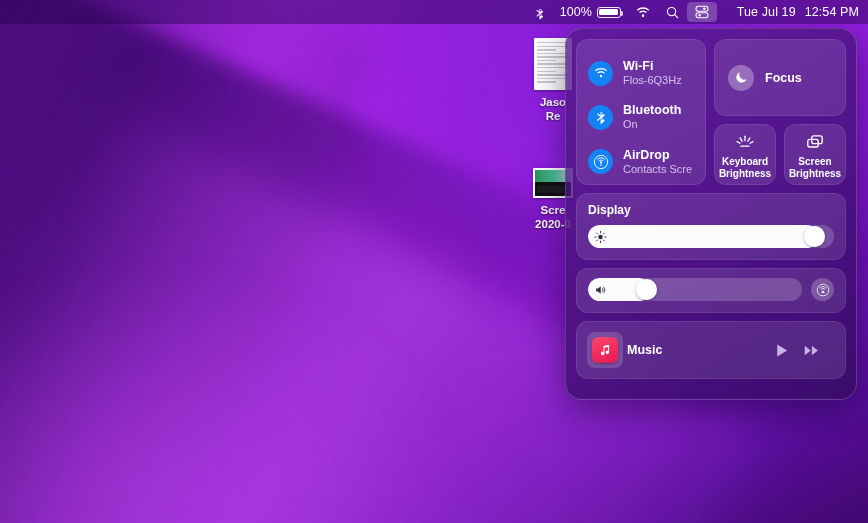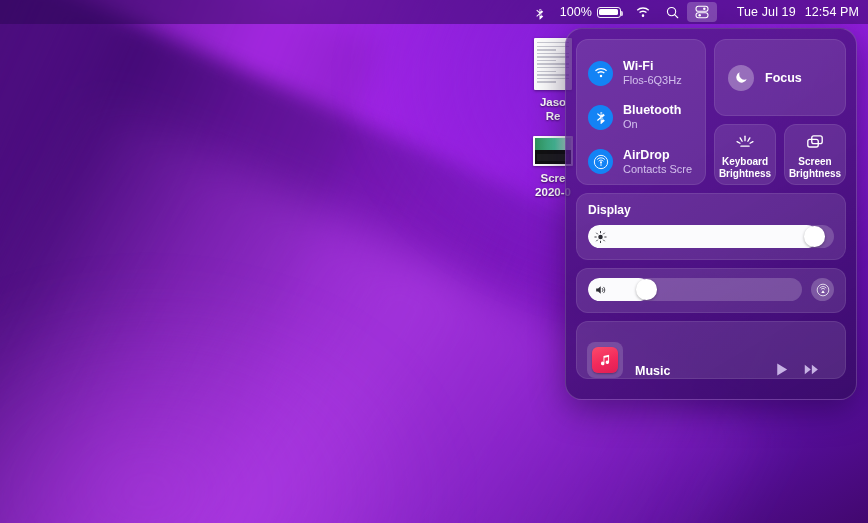--- a/index.html
+++ b/index.html
@@ -193,21 +193,21 @@
   }
   .airplay-btn {
     width:23px; height:23px; border-radius:50%; flex:none;
     background:rgba(255,255,255,.22);
     display:flex; align-items:center; justify-content:center;
   }
   .airplay-btn svg { width:14px; height:14px; fill:#fff; }
 
   
   .music-module {
-    height:58px; display:flex; align-items:flex-end; padding:0 25px 0 10px; gap:12px;
+    height:58px; display:flex; align-items:center; padding:0 25px 0 10px; gap:4px;
   }
   .music-icon-wrap {
     width:36px; height:36px; border-radius:8px;
     background:rgba(255,255,255,.16);
     display:flex; align-items:center; justify-content:center; flex:none;
   }
   .music-icon {
     width:26px; height:26px; border-radius:6px;
     background:linear-gradient(160deg,#fb4a6b,#f2295b 55%,#e01e55);
     display:flex; align-items:center; justify-content:center;
@@ -243,21 +243,21 @@
       <div class="doc-line"></div>
       <div class="doc-line s"></div>
     <div class="doc-line"></div>
       <div class="doc-line"></div>
       <div class="doc-line s"></div>
   </div>
   <div>Jaso</div>
   <div>Re</div>
 </div>
 
-<div class="desk-icon" style="left:505px; top:136px;">
+<div class="desk-icon" style="left:505px; top:168px;">
   <div class="desk-thumb-shot">
     <div class="shot-inner">
       <div class="shot-green"></div>
       <div class="shot-bar"></div>
     </div>
   </div>
   <div>Scre</div>
   <div>2020-0</div>
 </div>
 

